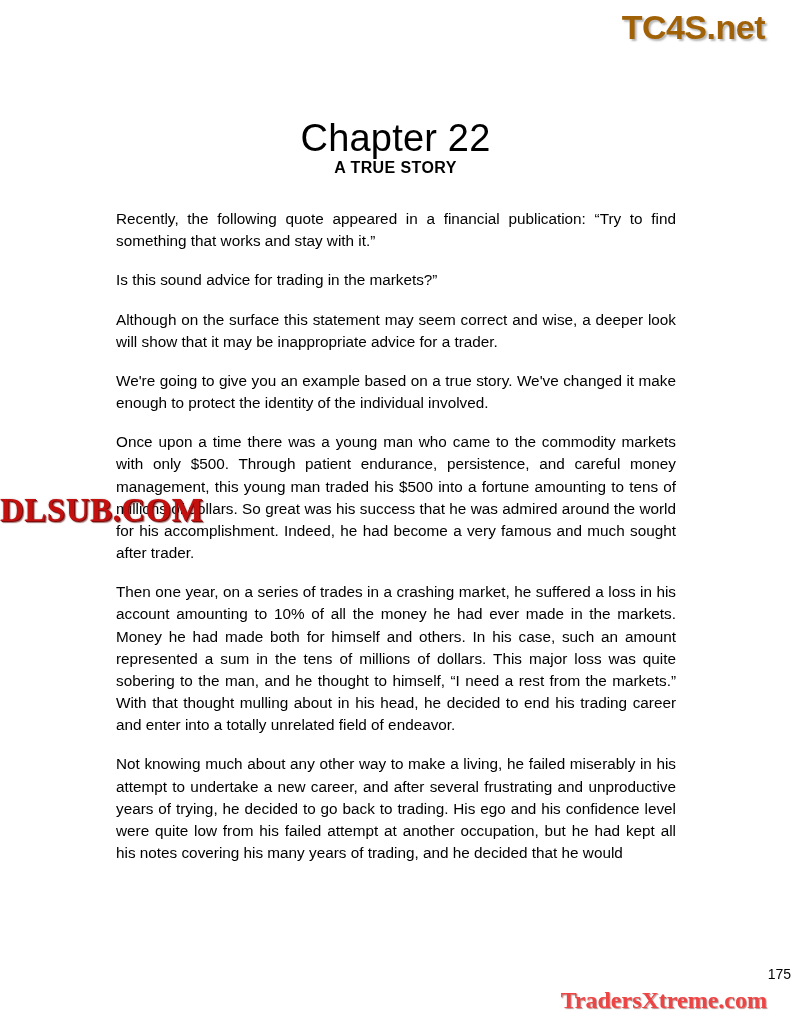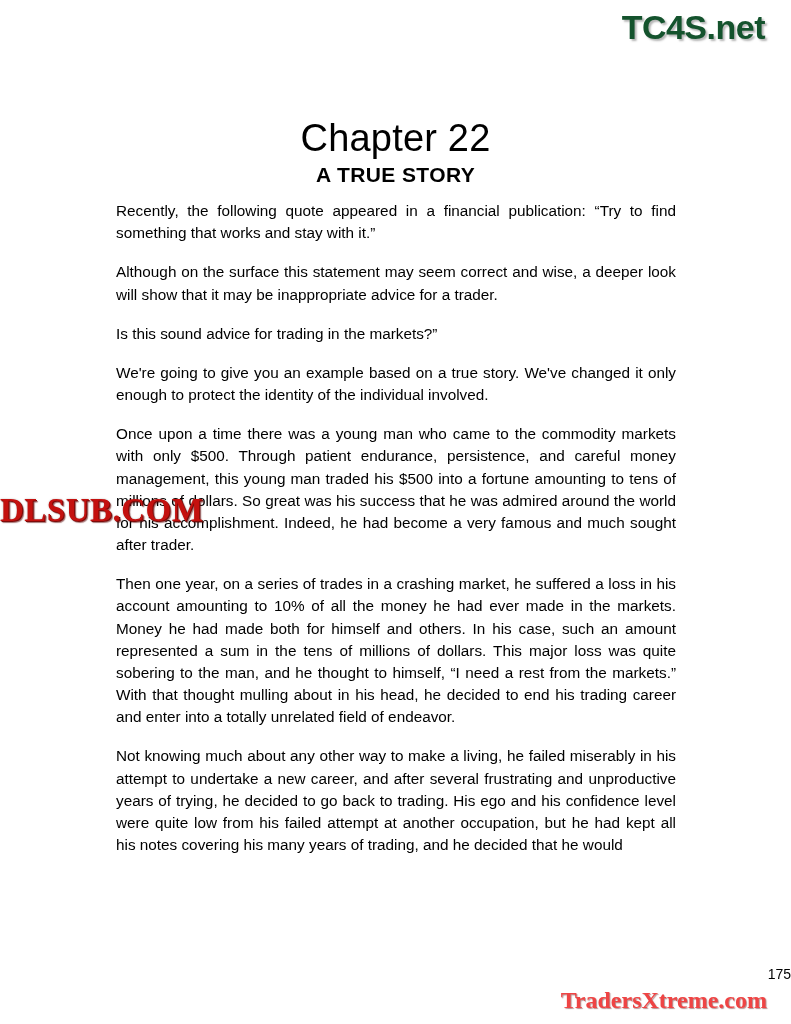--- a/index.html
+++ b/index.html
@@ -24,50 +24,50 @@
 
   
   .site-mark {
     position: absolute;
     top: 8px;
     right: 26px;
     font-family: "Liberation Sans", sans-serif;
     font-weight: bold;
     font-size: 34px;
     letter-spacing: -0.5px;
-    color: #14532d;
+    color: #a16207;
     text-shadow: 2px 2px 2px rgba(120,120,120,0.55);
   }
 
   
   .chapter-title {
     position: absolute;
     top: 92px;
     left: 0;
     width: 100%;
     text-align: center;
     font-size: 38px;
     font-weight: normal;
     letter-spacing: 0.2px;
   }
   .chapter-subtitle {
     position: absolute;
     top: 146px;
     left: 0;
     width: 100%;
     text-align: center;
-    font-size: 21px;
+    font-size: 16px;
     font-weight: bold;
     letter-spacing: 0.4px;
   }
 
   
   .body-col {
     position: absolute;
-    top: 200px;
+    top: 208px;
     left: 116px;
     width: 560px;
   }
   .para {
     font-size: 15.3px;
     line-height: 1.45;
     text-align: justify;
     margin: 0 0 17px 0;
     -webkit-hyphens: none;
     hyphens: none;
@@ -124,23 +124,23 @@
 <div class="page">
 
   <div class="site-mark">TC4S.net</div>
 
   <h1 class="chapter-title">Chapter 22</h1>
 
   <h2 class="chapter-subtitle">A TRUE STORY</h2>
 
   <div class="body-col">
     <p class="para">Recently, the following quote appeared in a financial publication: “Try to find something that works and stay with it.”</p>
+    <p class="para">Is this sound advice for trading in the markets?”</p>
     <p class="para">Although on the surface this statement may seem correct and wise, a deeper look will show that it may be inappropriate advice for a trader.</p>
-    <p class="para">Is this sound advice for trading in the markets?”</p>
-    <p class="para">We're going to give you an example based on a true story.  We've changed it only enough to protect the identity of the individual involved.</p>
+    <p class="para">We're going to give you an example based on a true story.  We've changed it make enough to protect the identity of the individual involved.</p>
     <p class="para">Once upon a time there was a young man who came to the commodity markets with only $500.   Through patient endurance, persistence, and careful money management, this young man traded his $500 into a fortune amounting to tens of millions of dollars.  So great was his success that he was admired around the world for his accomplishment.  Indeed, he had become a very famous and much sought after trader.</p>
     <p class="para">Then one year, on a series of trades in a crashing market, he suffered a loss in his account amounting to 10% of all the money he had ever made in the markets.  Money he had made both for himself and others.  In his case, such an amount represented a sum in the tens of millions of dollars.  This major loss was quite sobering to the man, and he thought to himself, “I need a rest from the markets.”  With that thought mulling about in his head, he decided to end his trading career and enter into a totally unrelated field of endeavor.</p>
     <p class="para last">Not knowing much about any other way to make a living, he failed miserably in his attempt to undertake a new career, and after several frustrating and unproductive years of trying, he decided to go back to trading. His ego and his confidence level were quite low from his failed attempt at another occupation, but he had kept all his notes covering his many years of trading, and he decided that he would</p>
   </div>
 
   <div class="center-watermark">
     <span class="wm-text">DLSUB.COM</span>
   </div>
 
   <div class="page-number">175</div>

